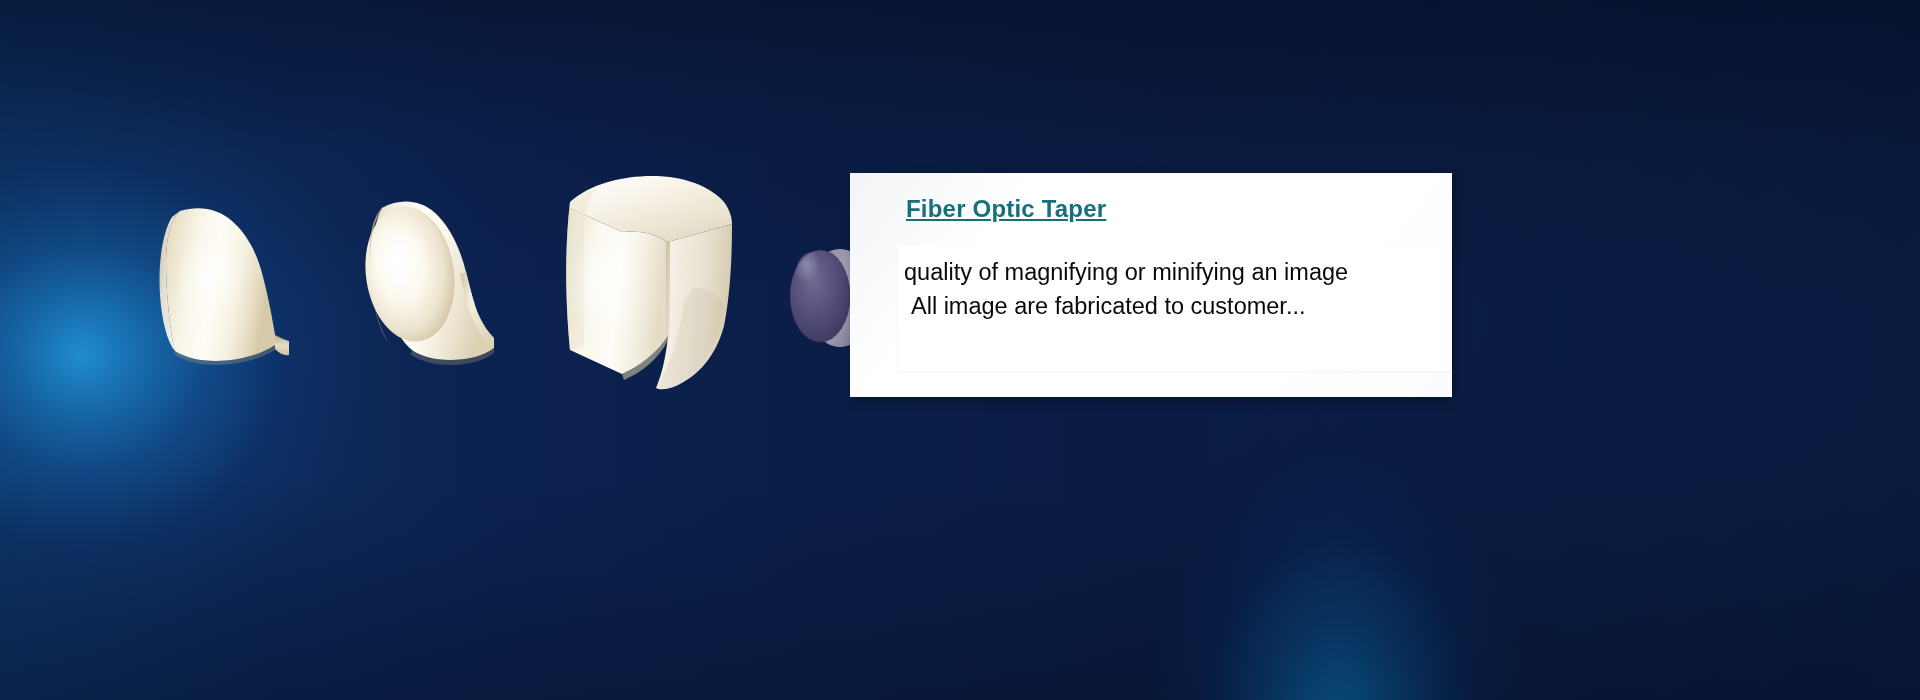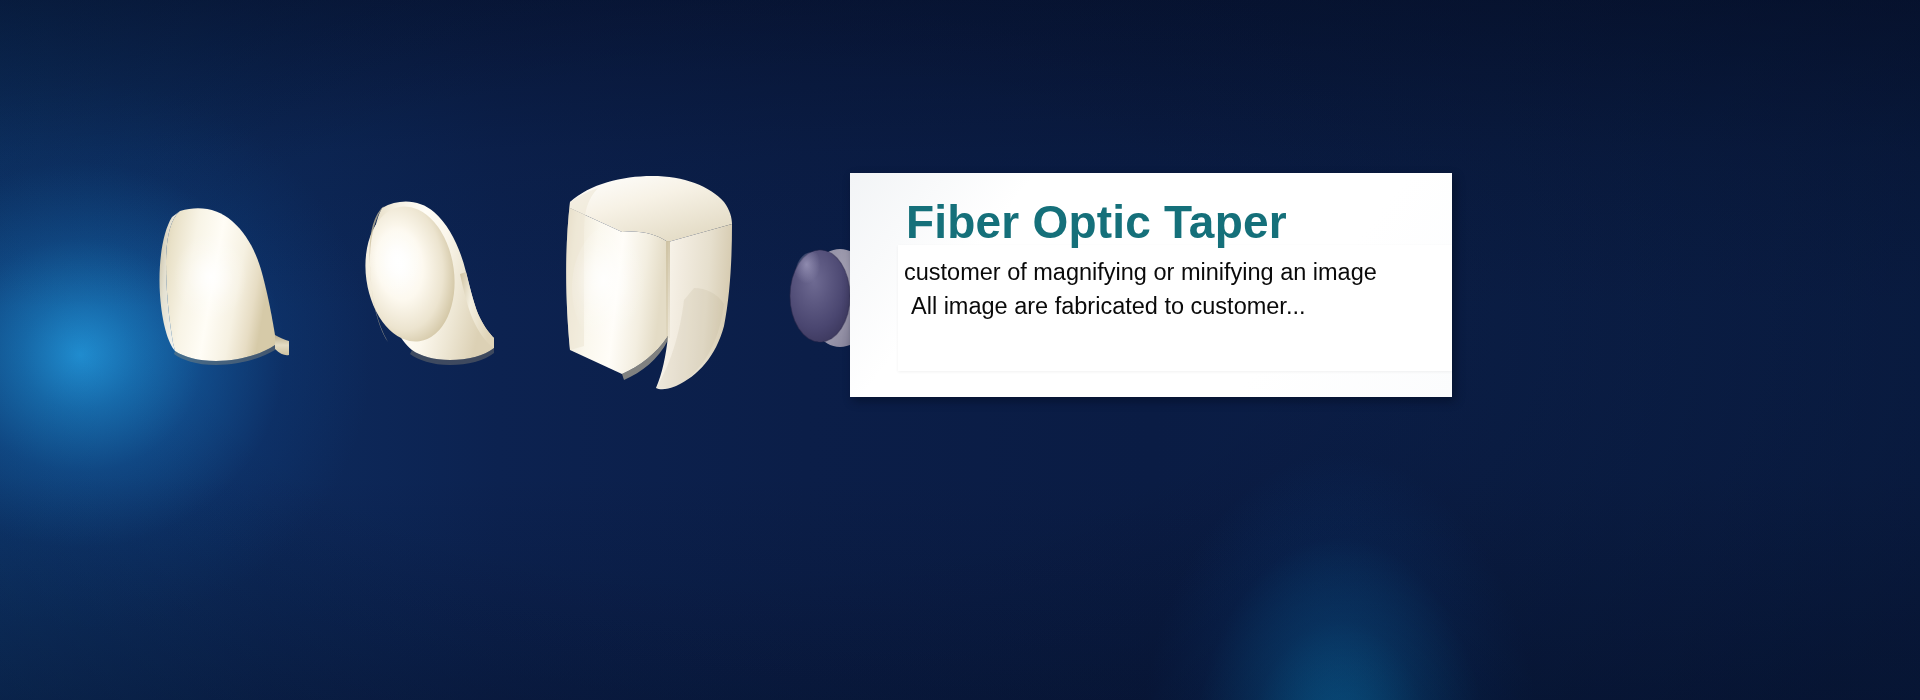--- a/index.html
+++ b/index.html
@@ -93,25 +93,26 @@
   #panel-inner {
     position:absolute;
     left:48px; top:72px;
     width:554px; height:126px;
     background:#ffffff;
     box-shadow:0 1px 3px rgba(0,0,0,0.06);
   }
   #panel-title {
     position:absolute;
     left:56px; top:22px;
-    font-size:46px;
+    font-size:24px;
     font-weight:bold;
     color:#15707a;
     letter-spacing:0.2px;
     white-space:nowrap;
+    text-decoration:underline;
   }
   #panel-body {
     position:absolute;
     left:54px; top:82px;
     width:520px;
     font-size:23.5px;
     line-height:34px;
     color:#0a0a0a;
   }
   #panel-body .ln { display:block; white-space:nowrap; }
@@ -344,18 +345,18 @@
       <ellipse cx="38" cy="56" rx="30" ry="46" fill="none" stroke="#2e2a4c" stroke-opacity="0.5" stroke-width="1.1"></ellipse>
 
       <ellipse cx="30" cy="36" rx="17" ry="24" fill="url(#dSpec)"></ellipse>
     </svg>
   </div>
 
   <div id="panel">
     <div id="panel-inner"></div>
     <div id="panel-title">Fiber Optic Taper</div>
     <div id="panel-body">
-      <span class="ln">customer of magnifying or minifying an image</span>
+      <span class="ln">quality of magnifying or minifying an image</span>
       <span class="ln indent">All image are fabricated to customer...</span>
     </div>
   </div>
 
 </div>
 
 </body></html>

